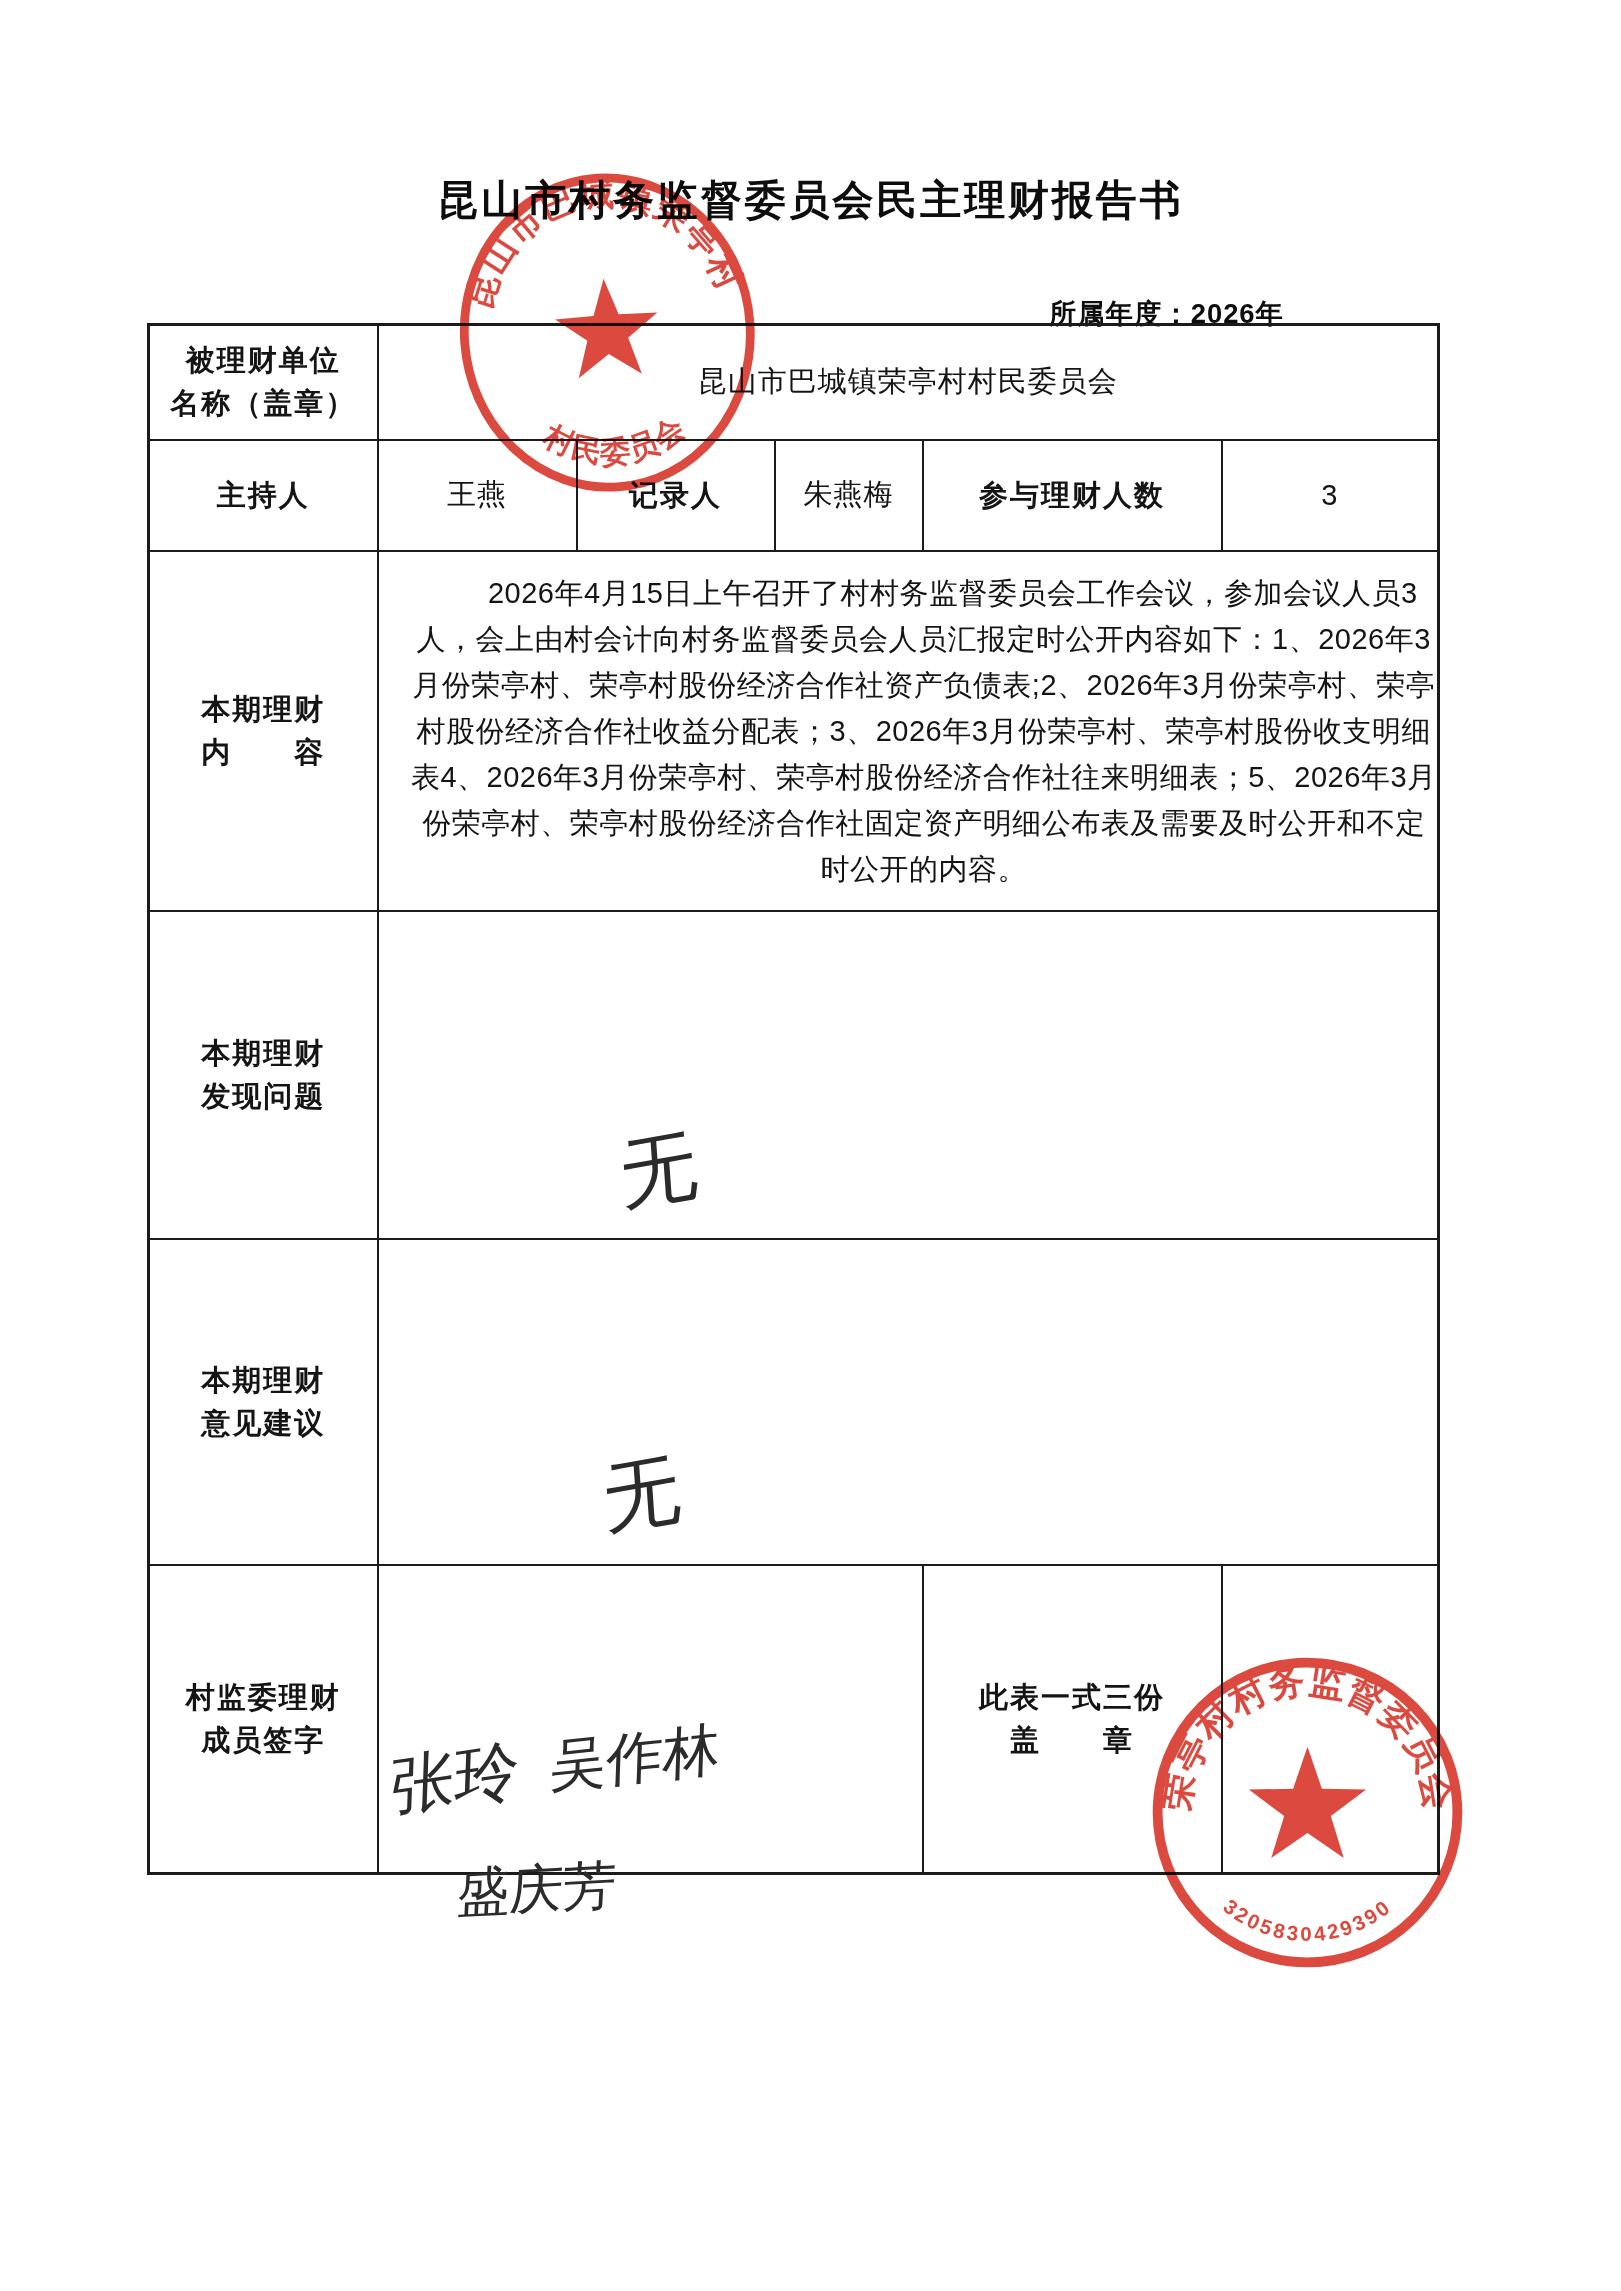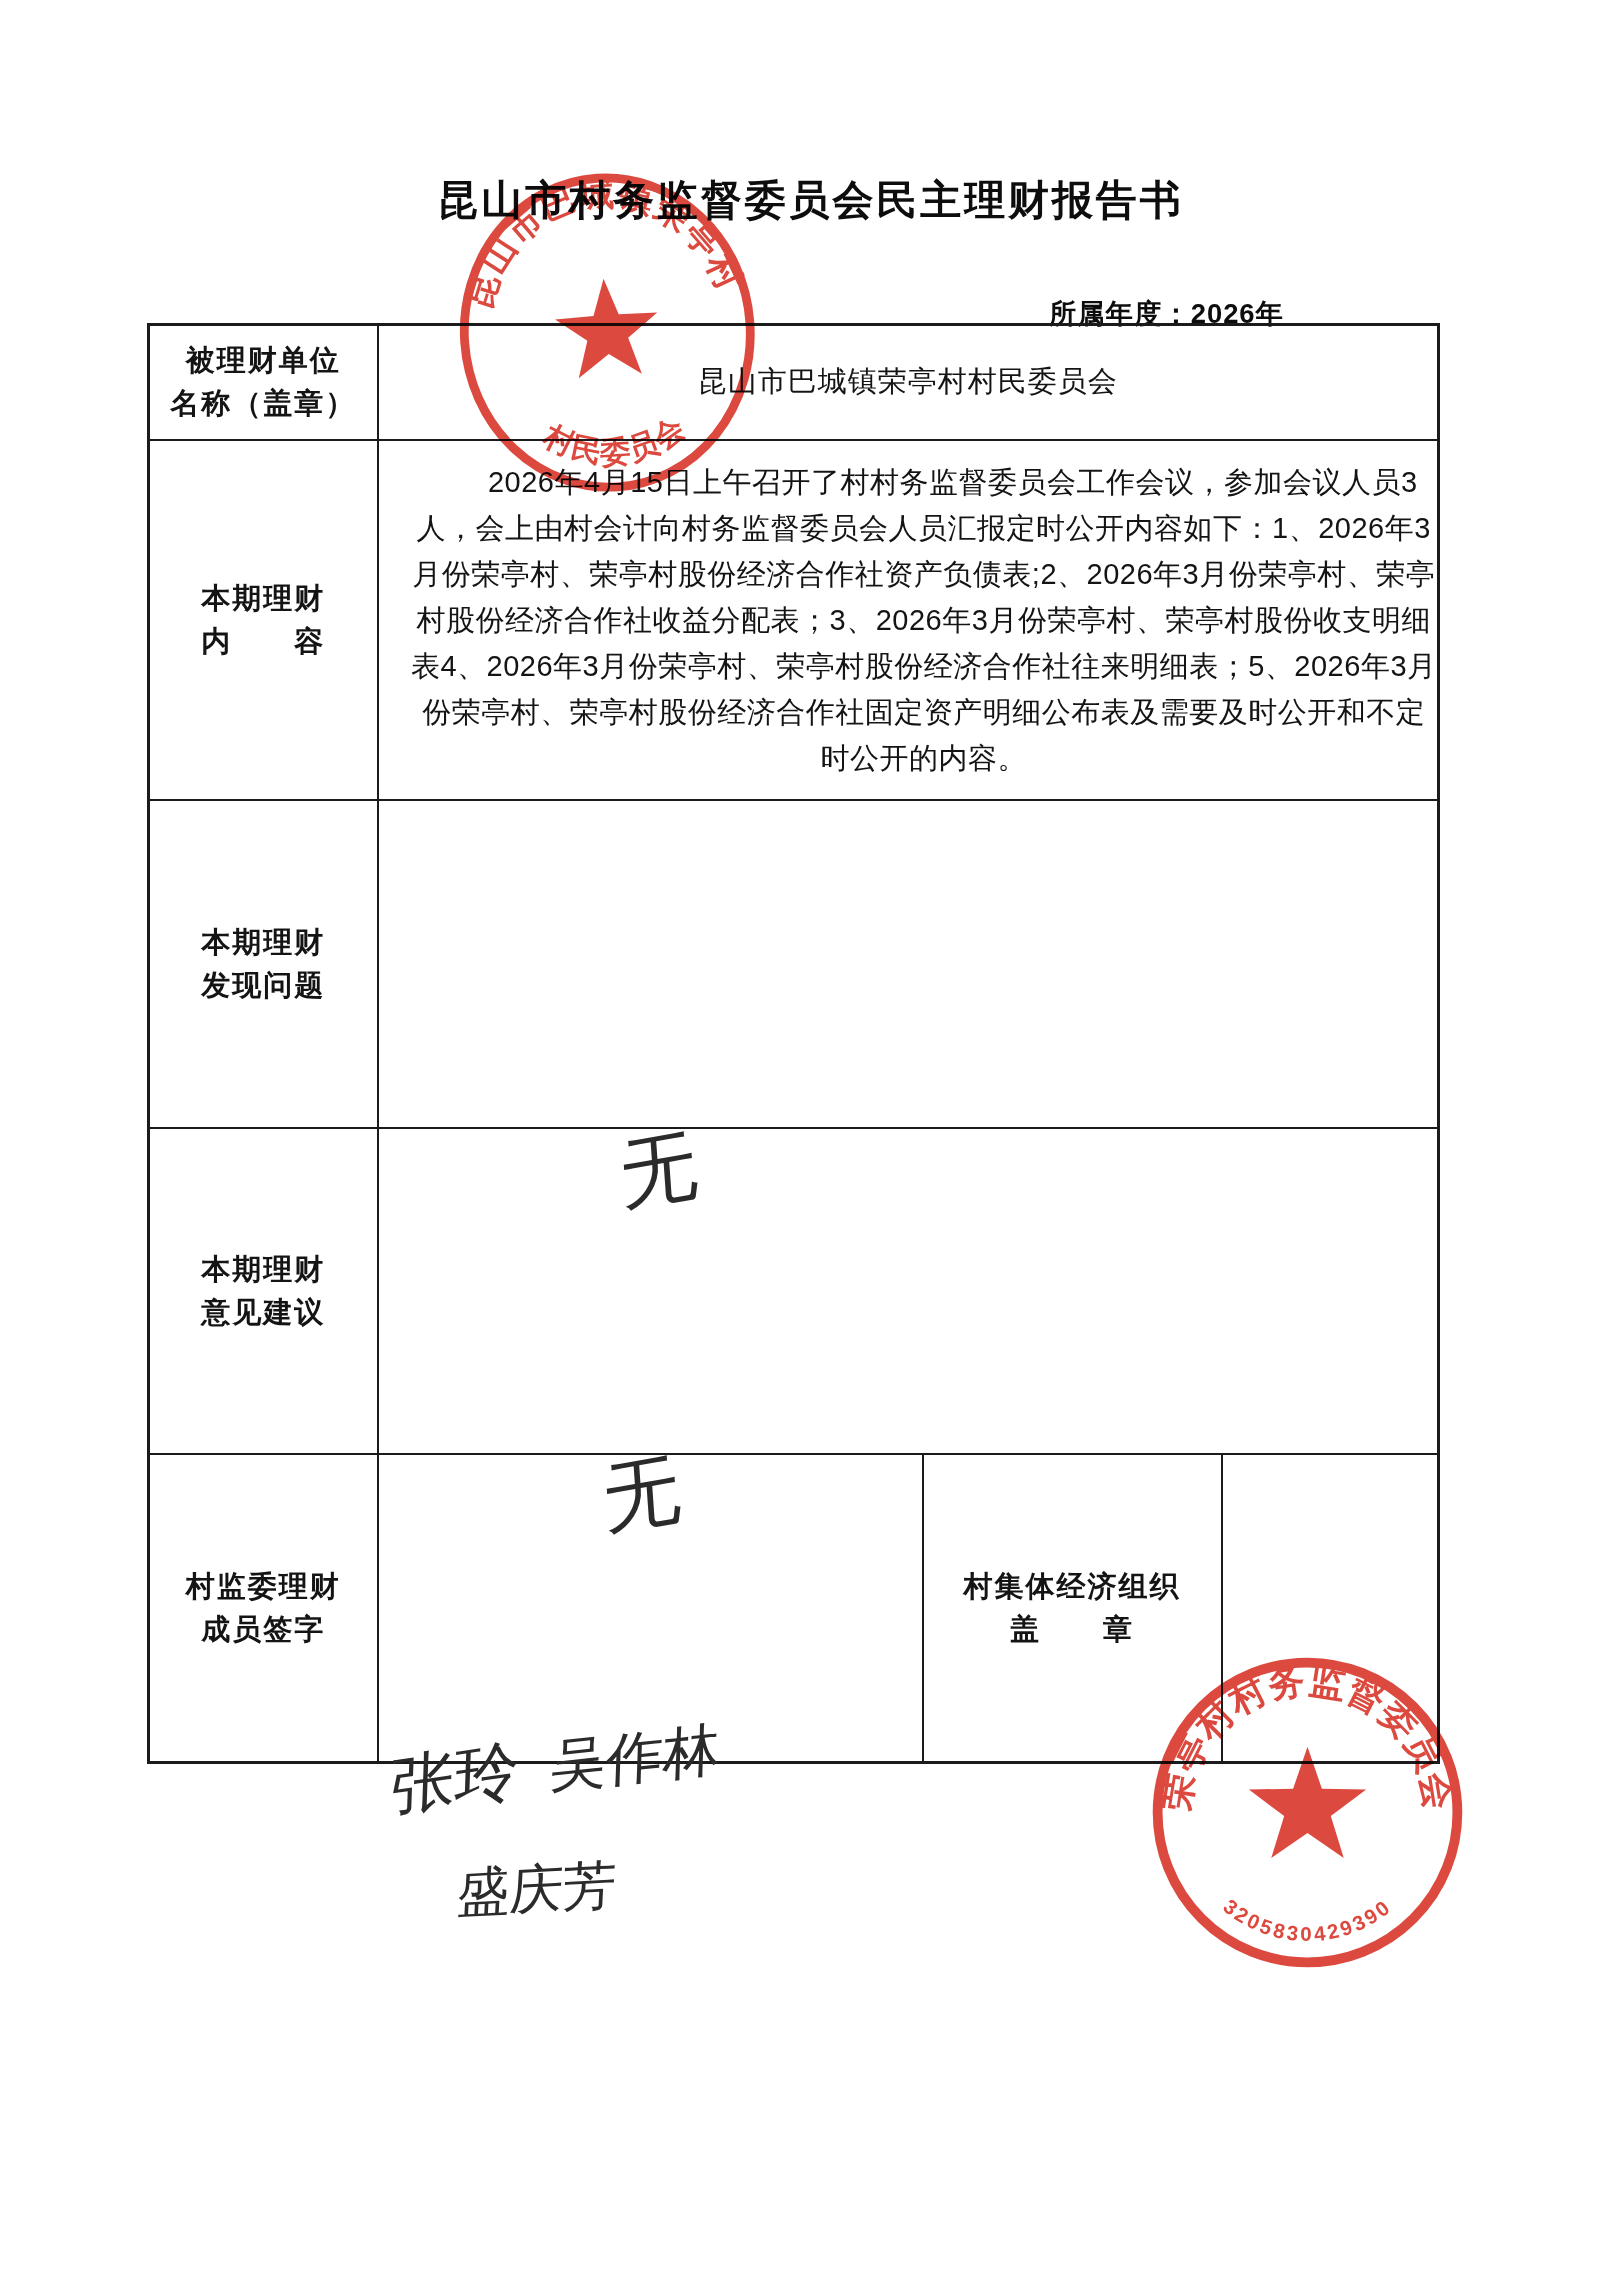--- a/index.html
+++ b/index.html
@@ -70,20 +70,28 @@
       <col style="width:148px">
         <col style="width:299px">
         <col style="width:217px">
     </colgroup>
     <tbody>
         <tr style="height:115px">
       <td class="lab">被理财单位
 名称（盖章）</td>
       <td class="val" colspan="5">昆山市巴城镇荣亭村村民委员会</td>
     </tr>
+    <tr style="height:111px">
+      <td class="lab">主持人</td>
+      <td class="val">王燕</td>
+      <td class="lab">记录人</td>
+      <td class="val">朱燕梅</td>
+      <td class="lab">参与理财人数</td>
+      <td class="val">3</td>
+    </tr>
     <tr style="height:360px">
       <td class="lab">本期理财
 内　　容</td>
       <td class="content-cell" colspan="5">
         <div class="indent">2026年4月15日上午召开了村村务监督委员会工作会议，参加会议人员3人，会上由村会计向村务监督委员会人员汇报定时公开内容如下：1、2026年3月份荣亭村、荣亭村股份经济合作社资产负债表;2、2026年3月份荣亭村、荣亭村股份经济合作社收益分配表；3、2026年3月份荣亭村、荣亭村股份收支明细表4、2026年3月份荣亭村、荣亭村股份经济合作社往来明细表；5、2026年3月份荣亭村、荣亭村股份经济合作社固定资产明细公布表及需要及时公开和不定时公开的内容。</div>
       </td>
     </tr>
     <tr style="height:328px">
       <td class="lab">本期理财
 发现问题</td>
@@ -91,21 +99,21 @@
     </tr>
     <tr style="height:326px">
       <td class="lab">本期理财
 意见建议</td>
       <td colspan="5"></td>
     </tr>
     <tr style="height:309px">
       <td class="lab">村监委理财
 成员签字</td>
       <td colspan="3"></td>
-      <td class="lab">村集体经济组织
+      <td class="lab">此表一式三份
 盖　　章</td>
       <td></td>
     </tr>
   </tbody>
     </table>
 
   <span class="hand hand-none" style="left:617px;top:1125px;">无</span>
   <span class="hand hand-none" style="left:600px;top:1449px;">无</span>
 
   <span class="hand sig" style="left:392px;top:1743px;font-size:65px;transform:rotate(-8deg) skewX(-10deg);">张玲</span>

